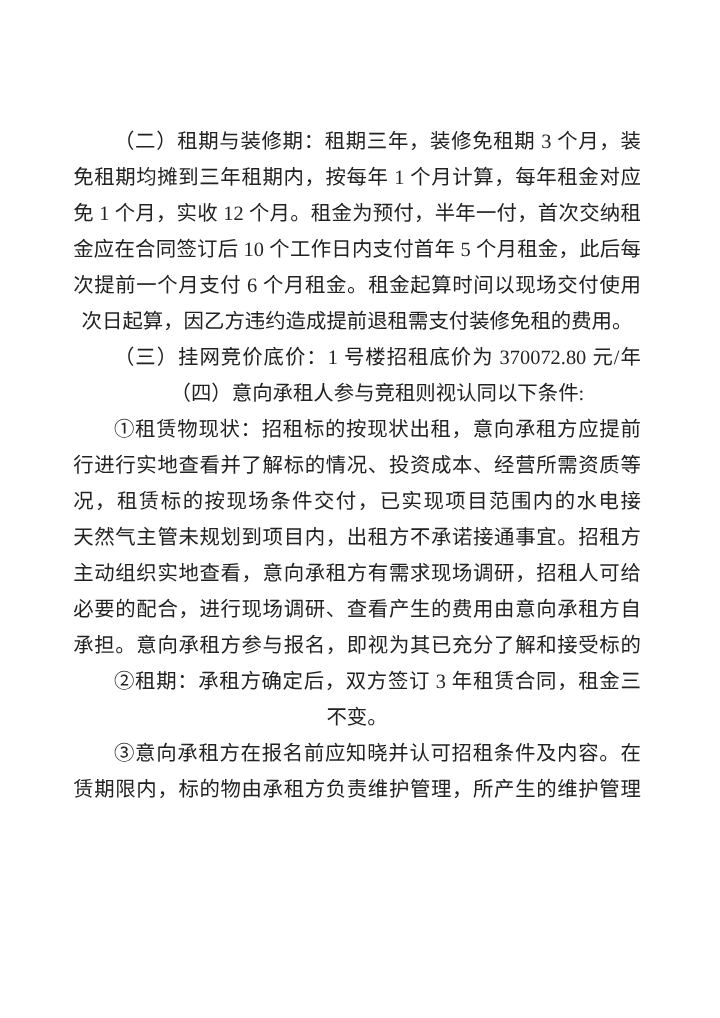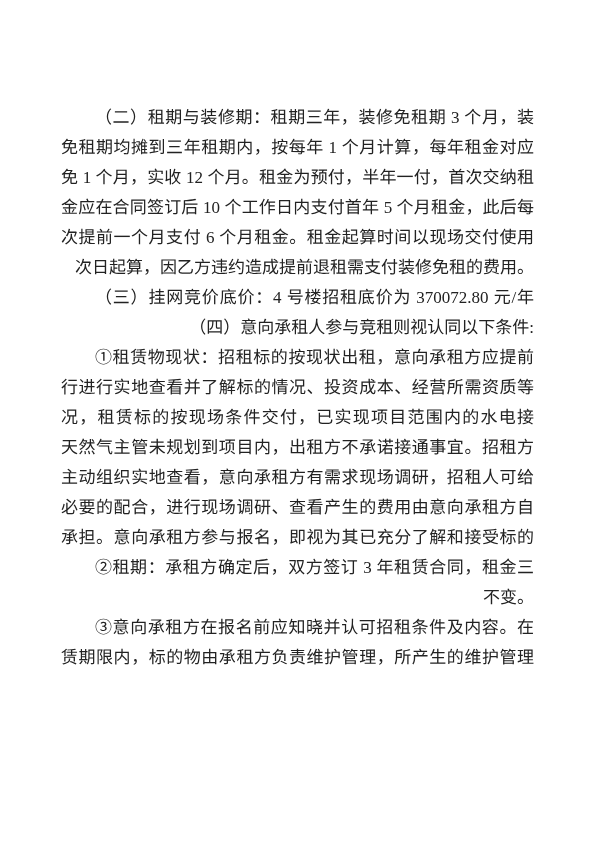--- a/index.html
+++ b/index.html
@@ -19,21 +19,21 @@
     width: 473px;
     font-size: 17px;
     line-height: 30px;
     letter-spacing: 0;
   }
   .paragraph { margin: 0; padding: 0; }
   .line {
     height: 30px;
     overflow: hidden;
     white-space: normal;
-    text-align: right;
+    text-align: center;
   }
   .line.j {
     text-align: justify;
     text-align-last: justify;
     text-justify: inter-character;
   }
   .line.ind { text-indent: 2em; }
 </style>
 </head>
 <body>
@@ -42,21 +42,21 @@
   <div class="doc-body">
       <div class="paragraph">
         <div class="line j ind">（二）租期与装修期：租期三年，装修免租期 3 个月，装修</div>
         <div class="line j">免租期均摊到三年租期内，按每年 1 个月计算，每年租金对应减</div>
         <div class="line j">免 1 个月，实收 12 个月。租金为预付，半年一付，首次交纳租</div>
         <div class="line j">金应在合同签订后 10 个工作日内支付首年 5 个月租金，此后每</div>
         <div class="line j">次提前一个月支付 6 个月租金。租金起算时间以现场交付使用后</div>
         <div class="line">次日起算，因乙方违约造成提前退租需支付装修免租的费用。</div>
       </div>
       <div class="paragraph">
-        <div class="line j ind">（三）挂网竞价底价：4 号楼招租底价为 370072.80 元/年</div>
+        <div class="line j ind">（三）挂网竞价底价：1 号楼招租底价为 370072.80 元/年</div>
       </div>
       <div class="paragraph">
         <div class="line ind">（四）意向承租人参与竞租则视认同以下条件:</div>
       </div>
       <div class="paragraph">
         <div class="line j ind">①租赁物现状：招租标的按现状出租，意向承租方应提前自</div>
         <div class="line j">行进行实地查看并了解标的情况、投资成本、经营所需资质等情</div>
         <div class="line j">况，租赁标的按现场条件交付，已实现项目范围内的水电接入，</div>
         <div class="line j">天然气主管未规划到项目内，出租方不承诺接通事宜。招租方不</div>
         <div class="line j">主动组织实地查看，意向承租方有需求现场调研，招租人可给予</div>

